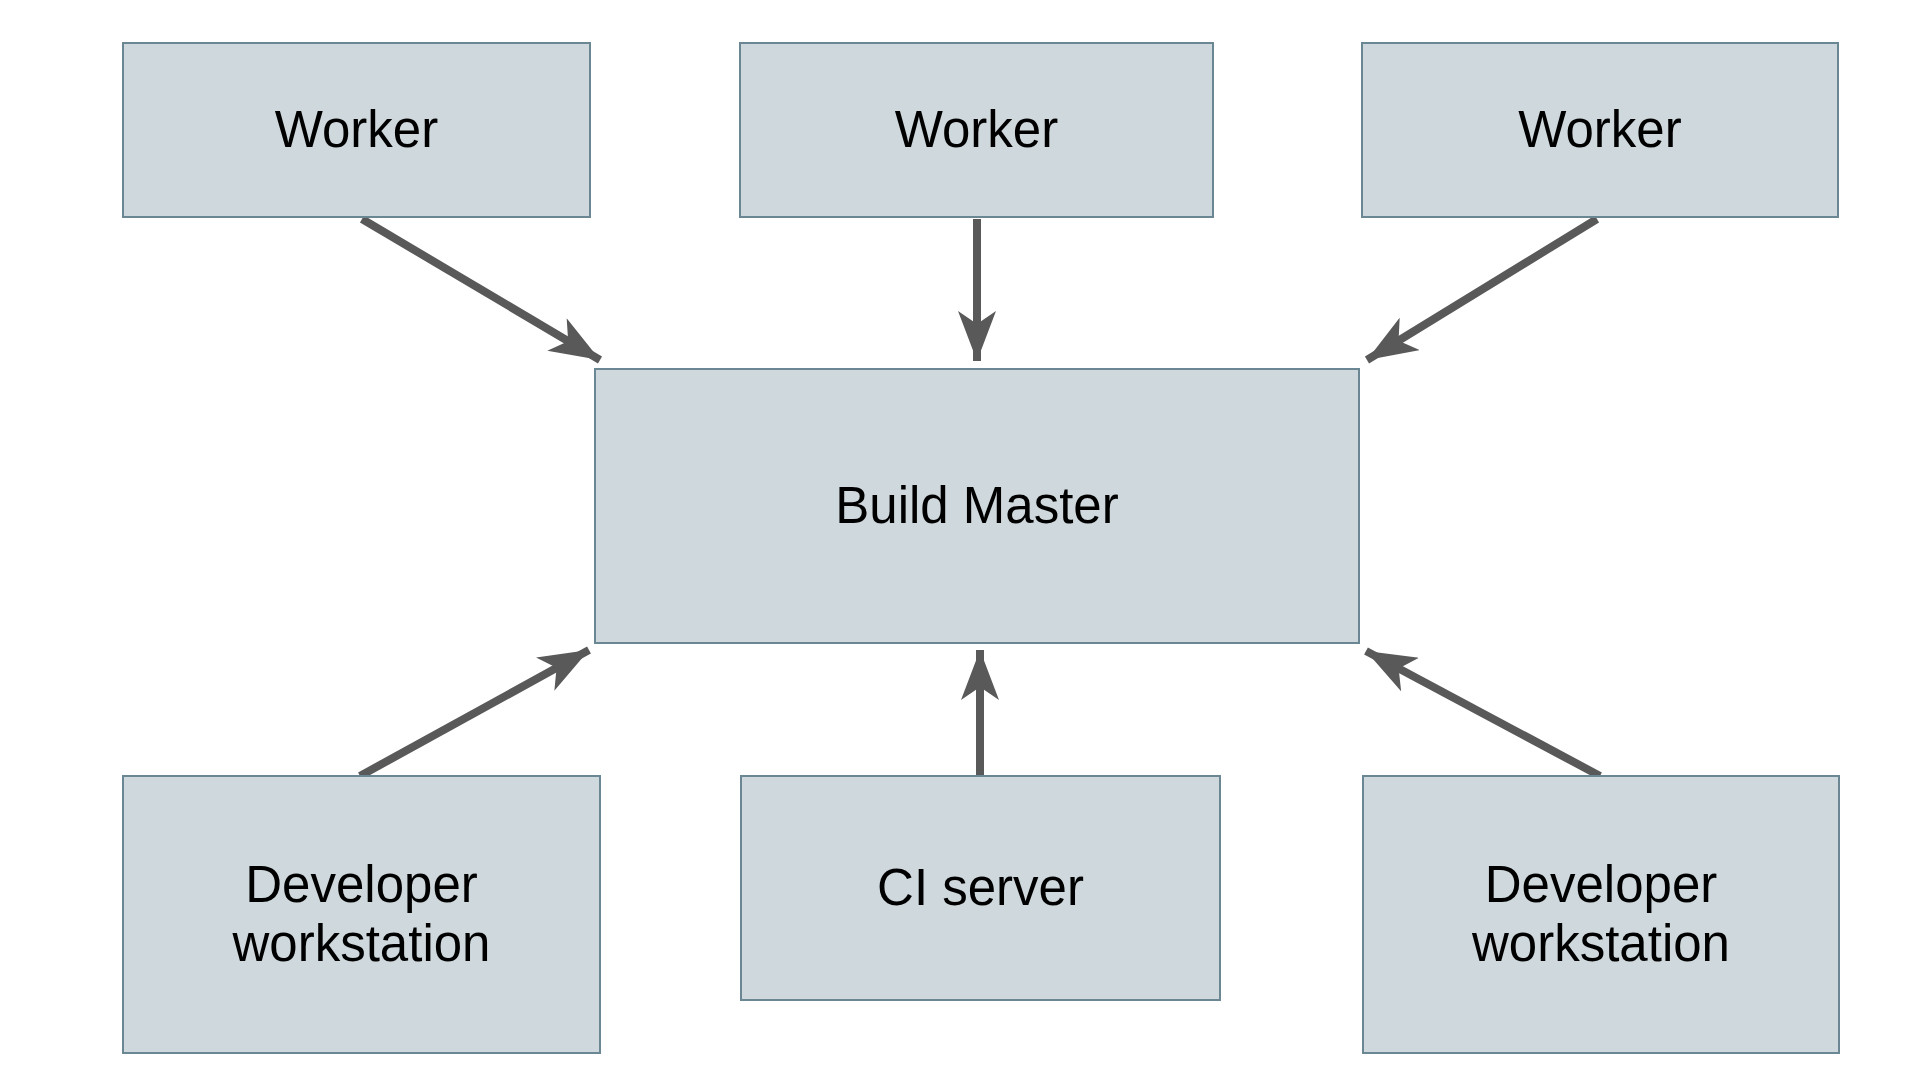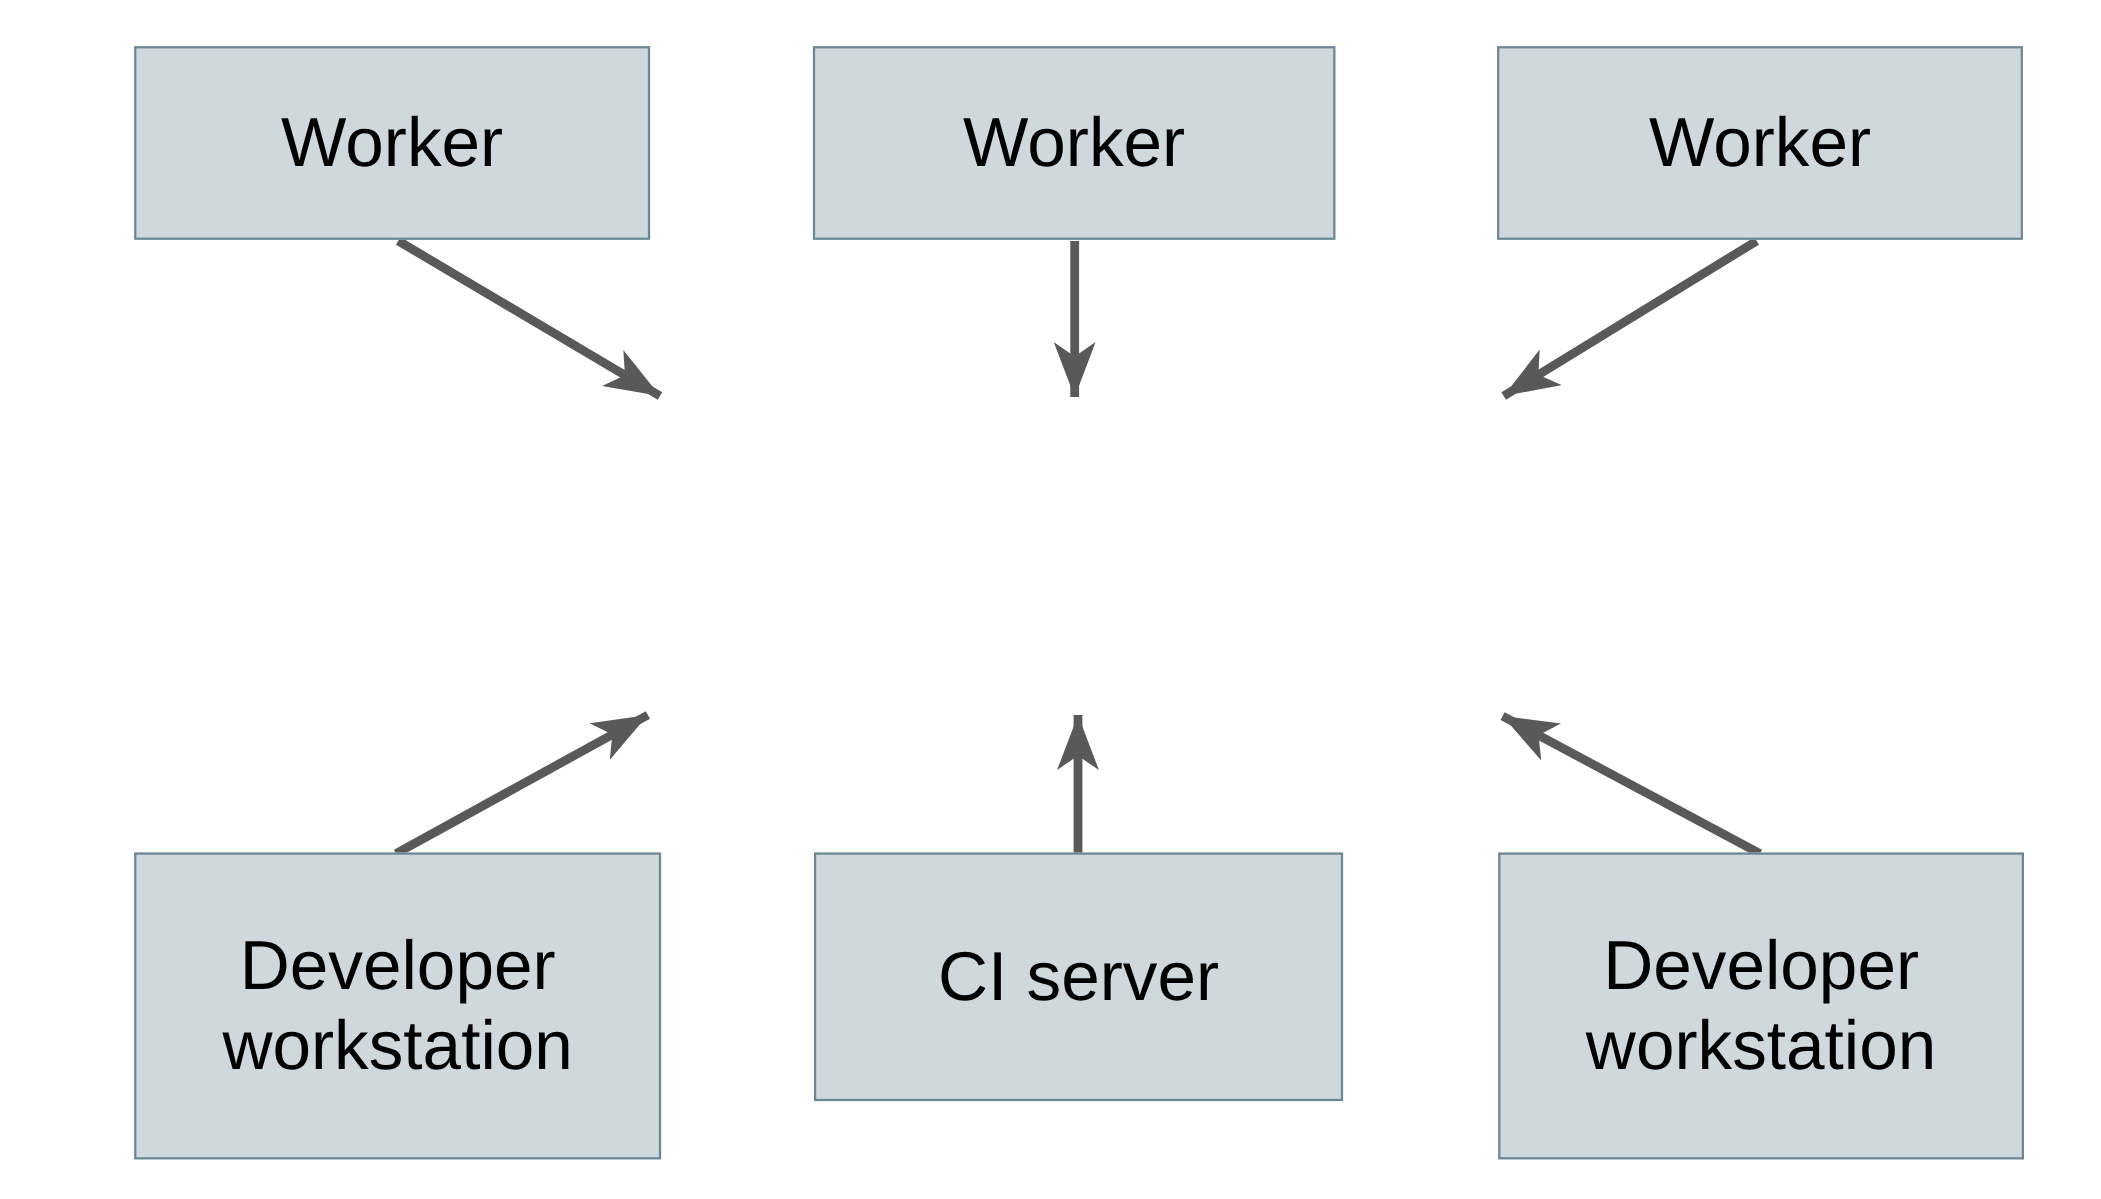--- a/index.html
+++ b/index.html
@@ -38,21 +38,21 @@
   .arrowhead-shape { fill: var(--arrow); }
   .node {
     position: absolute;
     background: var(--node-fill);
     border: 2.5px solid var(--node-border);
     display: flex;
     align-items: center;
     justify-content: center;
     text-align: center;
     color: var(--text);
-    font-size: 63px;
+    font-size: 51px;
     line-height: 1.15;
     letter-spacing: 0;
   }
   .node .label { padding: 0 8px; }
   .n-worker-1       { left: 122px;  top: 42px;  width: 469px; height: 176px; }
   .n-worker-2       { left: 739px;  top: 42px;  width: 475px; height: 176px; }
   .n-worker-3       { left: 1361px; top: 42px;  width: 478px; height: 176px; }
   .n-build-master   { left: 594px;  top: 368px; width: 766px; height: 276px; }
   .n-dev-workstation-1 { left: 122px;  top: 775px; width: 479px; height: 279px; }
   .n-ci-server         { left: 740px;  top: 775px; width: 481px; height: 226px; }
@@ -82,20 +82,23 @@
   </div>
 
   <div class="node n-worker-2">
     <span class="label">Worker</span>
   </div>
 
   <div class="node n-worker-3">
     <span class="label">Worker</span>
   </div>
 
+  <div class="node n-build-master">
+    <span class="label">Build Master</span>
+  </div>
 
   <div class="node n-dev-workstation-1">
     <span class="label">Developer workstation</span>
   </div>
 
   <div class="node n-ci-server">
     <span class="label">CI server</span>
   </div>
 
   <div class="node n-dev-workstation-2">

